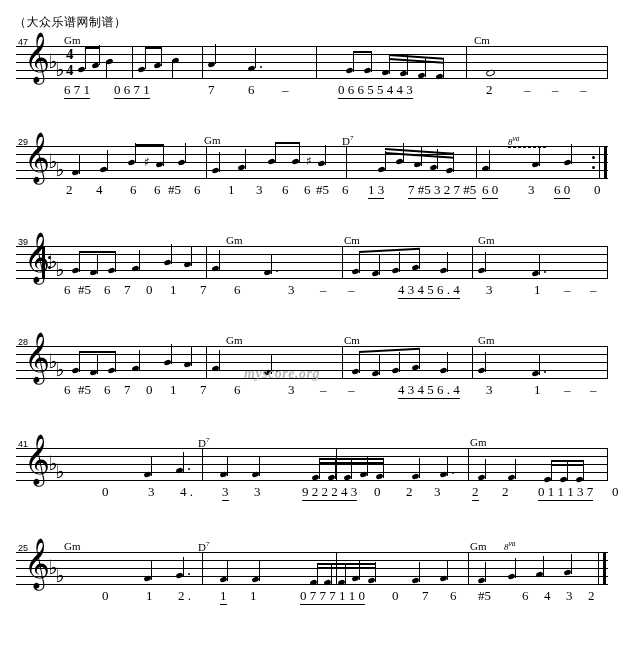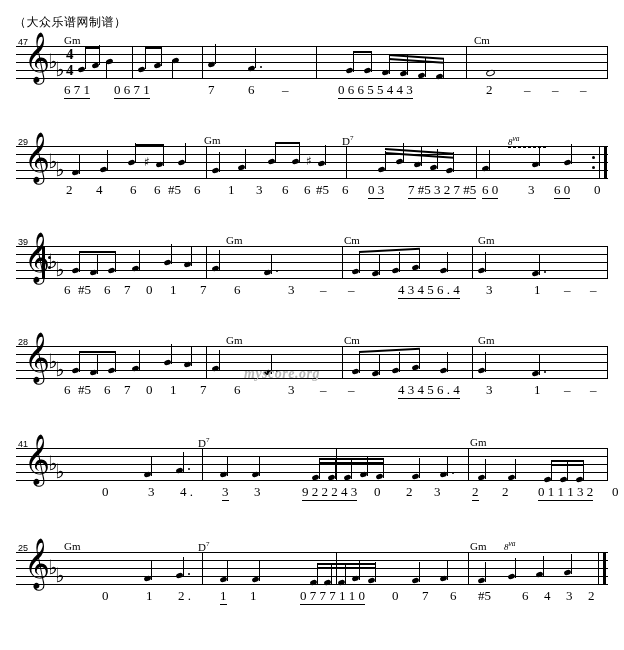--- a/index.html
+++ b/index.html
@@ -376,21 +376,21 @@
       <span class="jp" style="left:114px;">6</span>
       <span class="jp" style="left:138px;">6</span>
       <span class="jp" style="left:152px;">#5</span>
       <span class="jp" style="left:178px;">6</span>
       <span class="jp" style="left:212px;">1</span>
       <span class="jp" style="left:240px;">3</span>
       <span class="jp" style="left:266px;">6</span>
       <span class="jp" style="left:288px;">6</span>
       <span class="jp" style="left:300px;">#5</span>
       <span class="jp" style="left:326px;">6</span>
-      <span class="jp" style="left:352px;"><span class="u">0 3</span></span>
+      <span class="jp" style="left:352px;"><span class="u">1 3</span></span>
       <span class="jp" style="left:392px;"><span class="u">7 #5 3 2 7 #5</span></span>
       <span class="jp" style="left:466px;"><span class="u">6 0</span></span>
       <span class="jp" style="left:512px;">3</span>
       <span class="jp" style="left:538px;"><span class="u">6 0</span></span>
       <span class="jp" style="left:578px;">0</span>
     </div>
   </div>
 
   <div class="system" style="top:246px;">
     <div class="measure-num" style="left:10px; top:-9px;">39</div>
@@ -619,21 +619,21 @@
       <span class="jp" style="left:132px;">3</span>
       <span class="jp" style="left:164px;">4 .</span>
       <span class="jp" style="left:206px;"><span class="u">3</span></span>
       <span class="jp" style="left:238px;">3</span>
       <span class="jp" style="left:286px;"><span class="u">9 2 2 2 4 3</span></span>
       <span class="jp" style="left:358px;">0</span>
       <span class="jp" style="left:390px;">2</span>
       <span class="jp" style="left:418px;">3</span>
       <span class="jp" style="left:456px;"><span class="u">2</span></span>
       <span class="jp" style="left:486px;">2</span>
-      <span class="jp" style="left:522px;"><span class="u">0 1 1 1 3 2</span></span>
+      <span class="jp" style="left:522px;"><span class="u">0 1 1 1 3 7</span></span>
       <span class="jp" style="left:596px;">0</span>
     </div>
   </div>
 
   <div class="system" style="top:552px;">
     <div class="measure-num" style="left:10px; top:-9px;">25</div>
     <div class="staff">
       <div class="line l0"></div>
         <div class="line l1"></div>
         <div class="line l2"></div>

